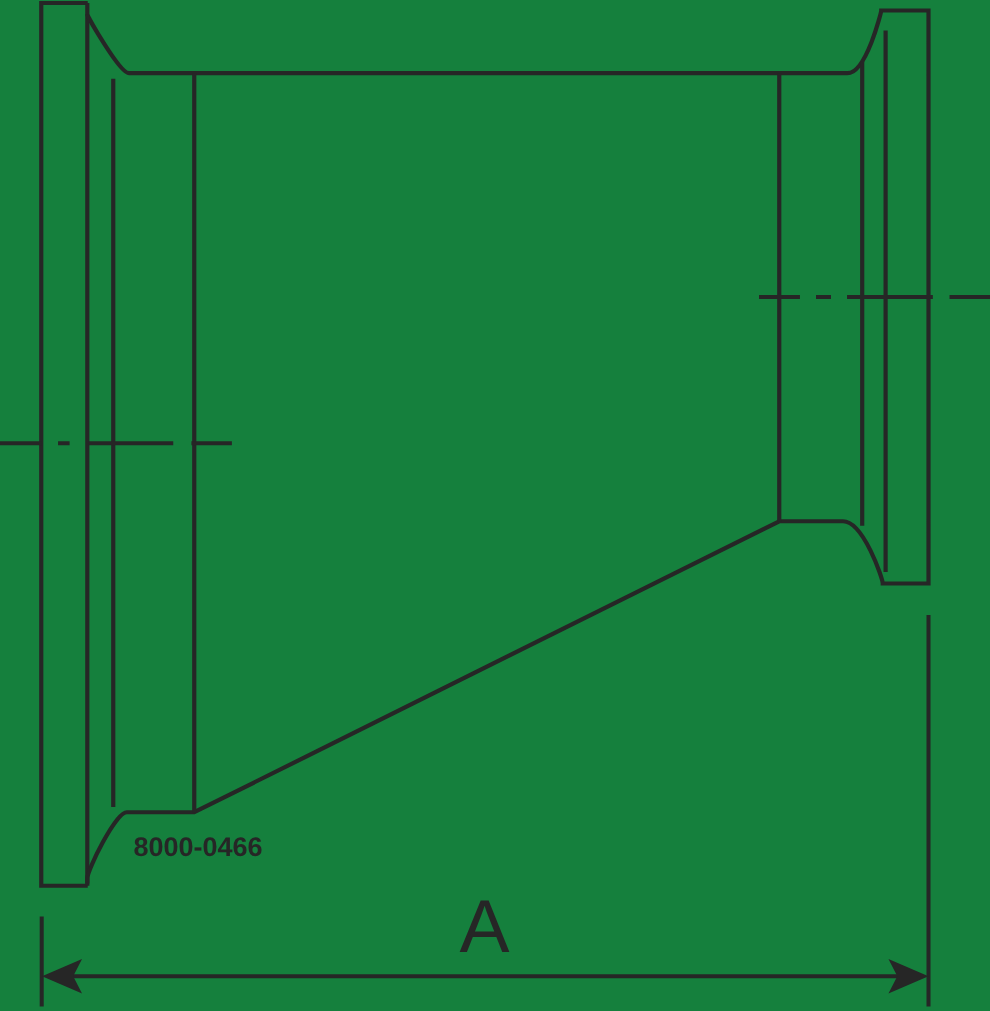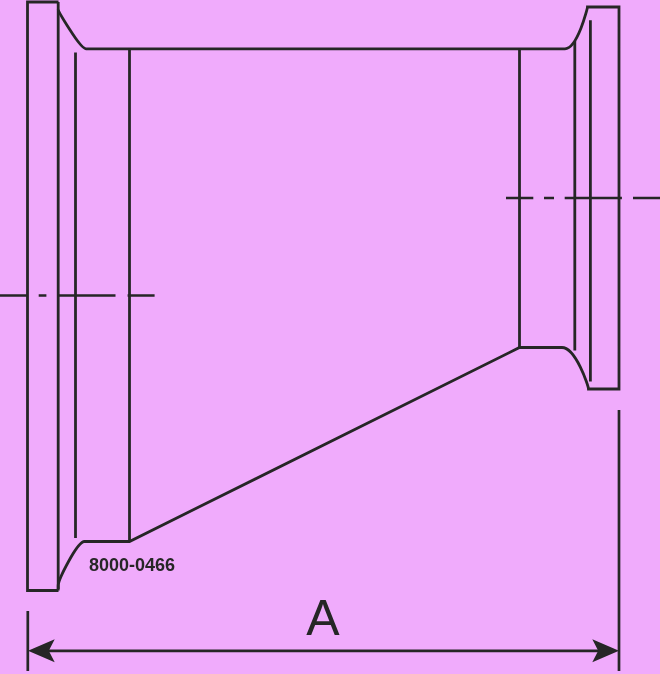--- a/index.html
+++ b/index.html
@@ -1,16 +1,16 @@
 <!DOCTYPE html>
 <html><head>
 <meta charset="utf-8">
 <style>
   html,body{margin:0;padding:0;background:#ffffff;}
-  .page{position:relative;width:660px;height:674px;background:#f0abfc;overflow:hidden;}
+  .page{position:relative;width:660px;height:674px;background:#15803d;overflow:hidden;}
   svg{display:block;}
   text{font-family:"Liberation Sans", sans-serif;fill:#262626;}
 </style>
 </head>
 <body>
 
 <div class="page">
 <svg width="660" height="674" viewBox="0 0 660 674" xmlns="http://www.w3.org/2000/svg">
   <g stroke="#262626" stroke-width="2.8" fill="none" stroke-linecap="butt" stroke-linejoin="miter">
 

